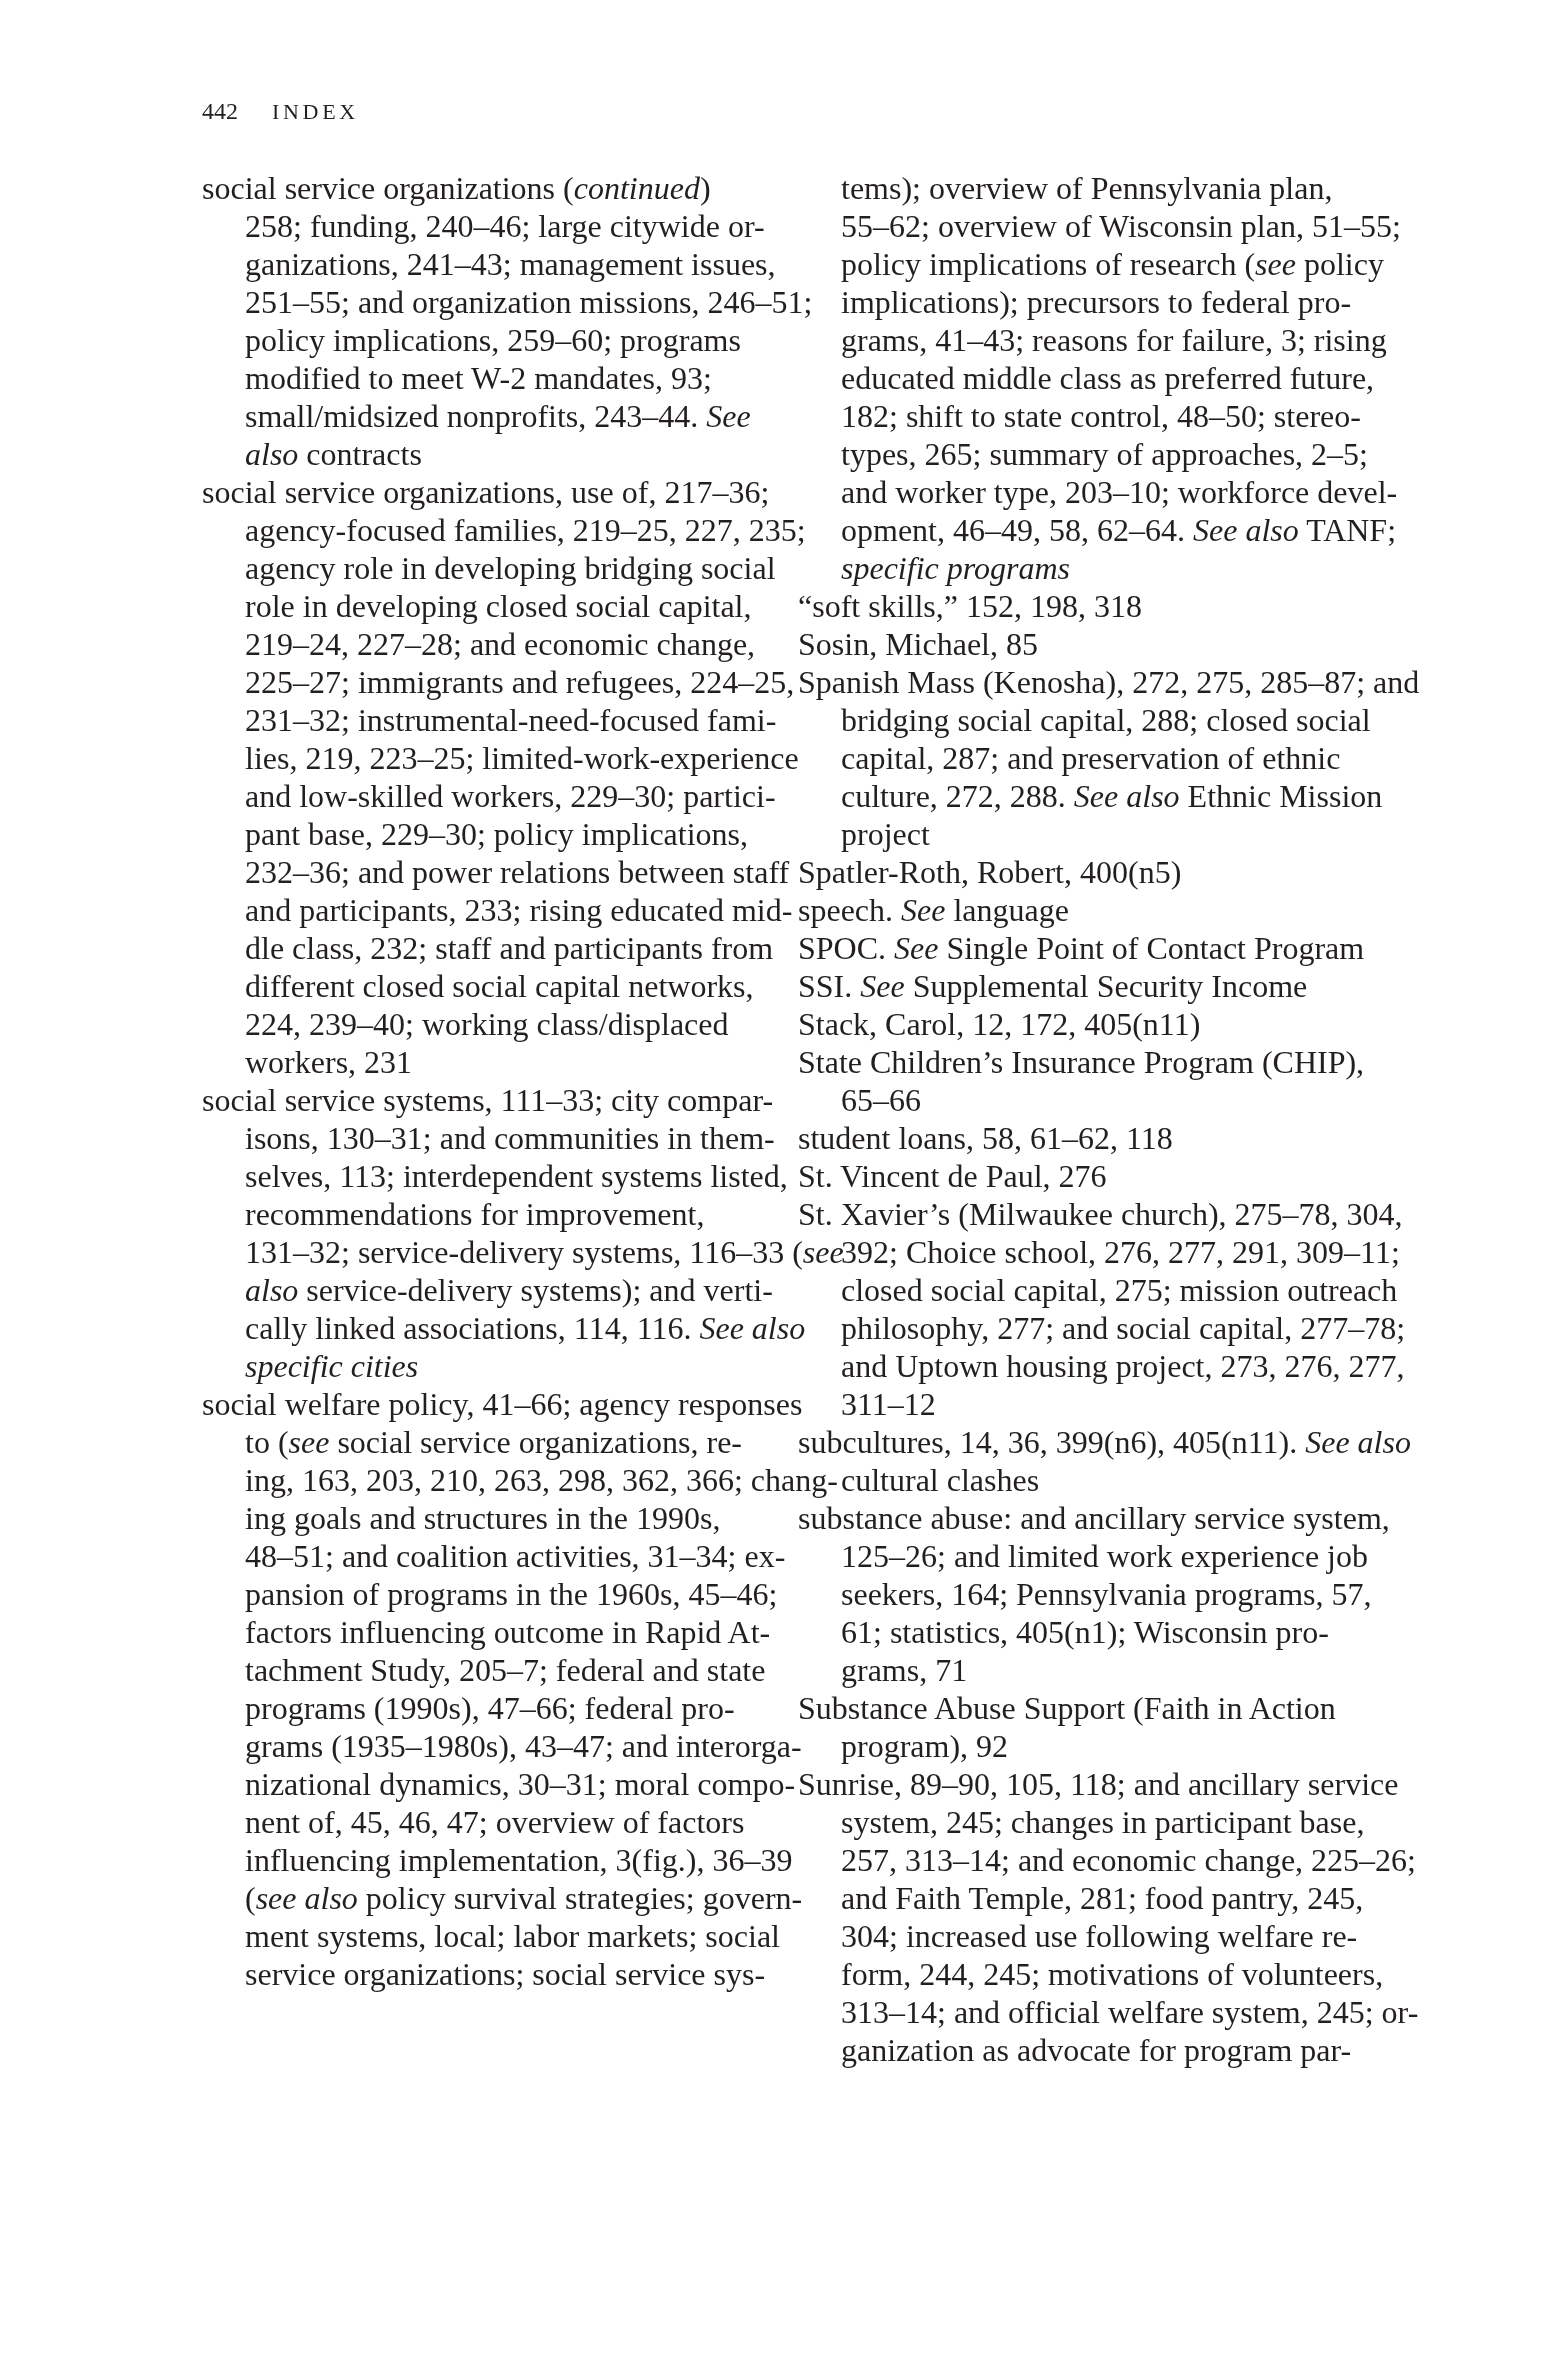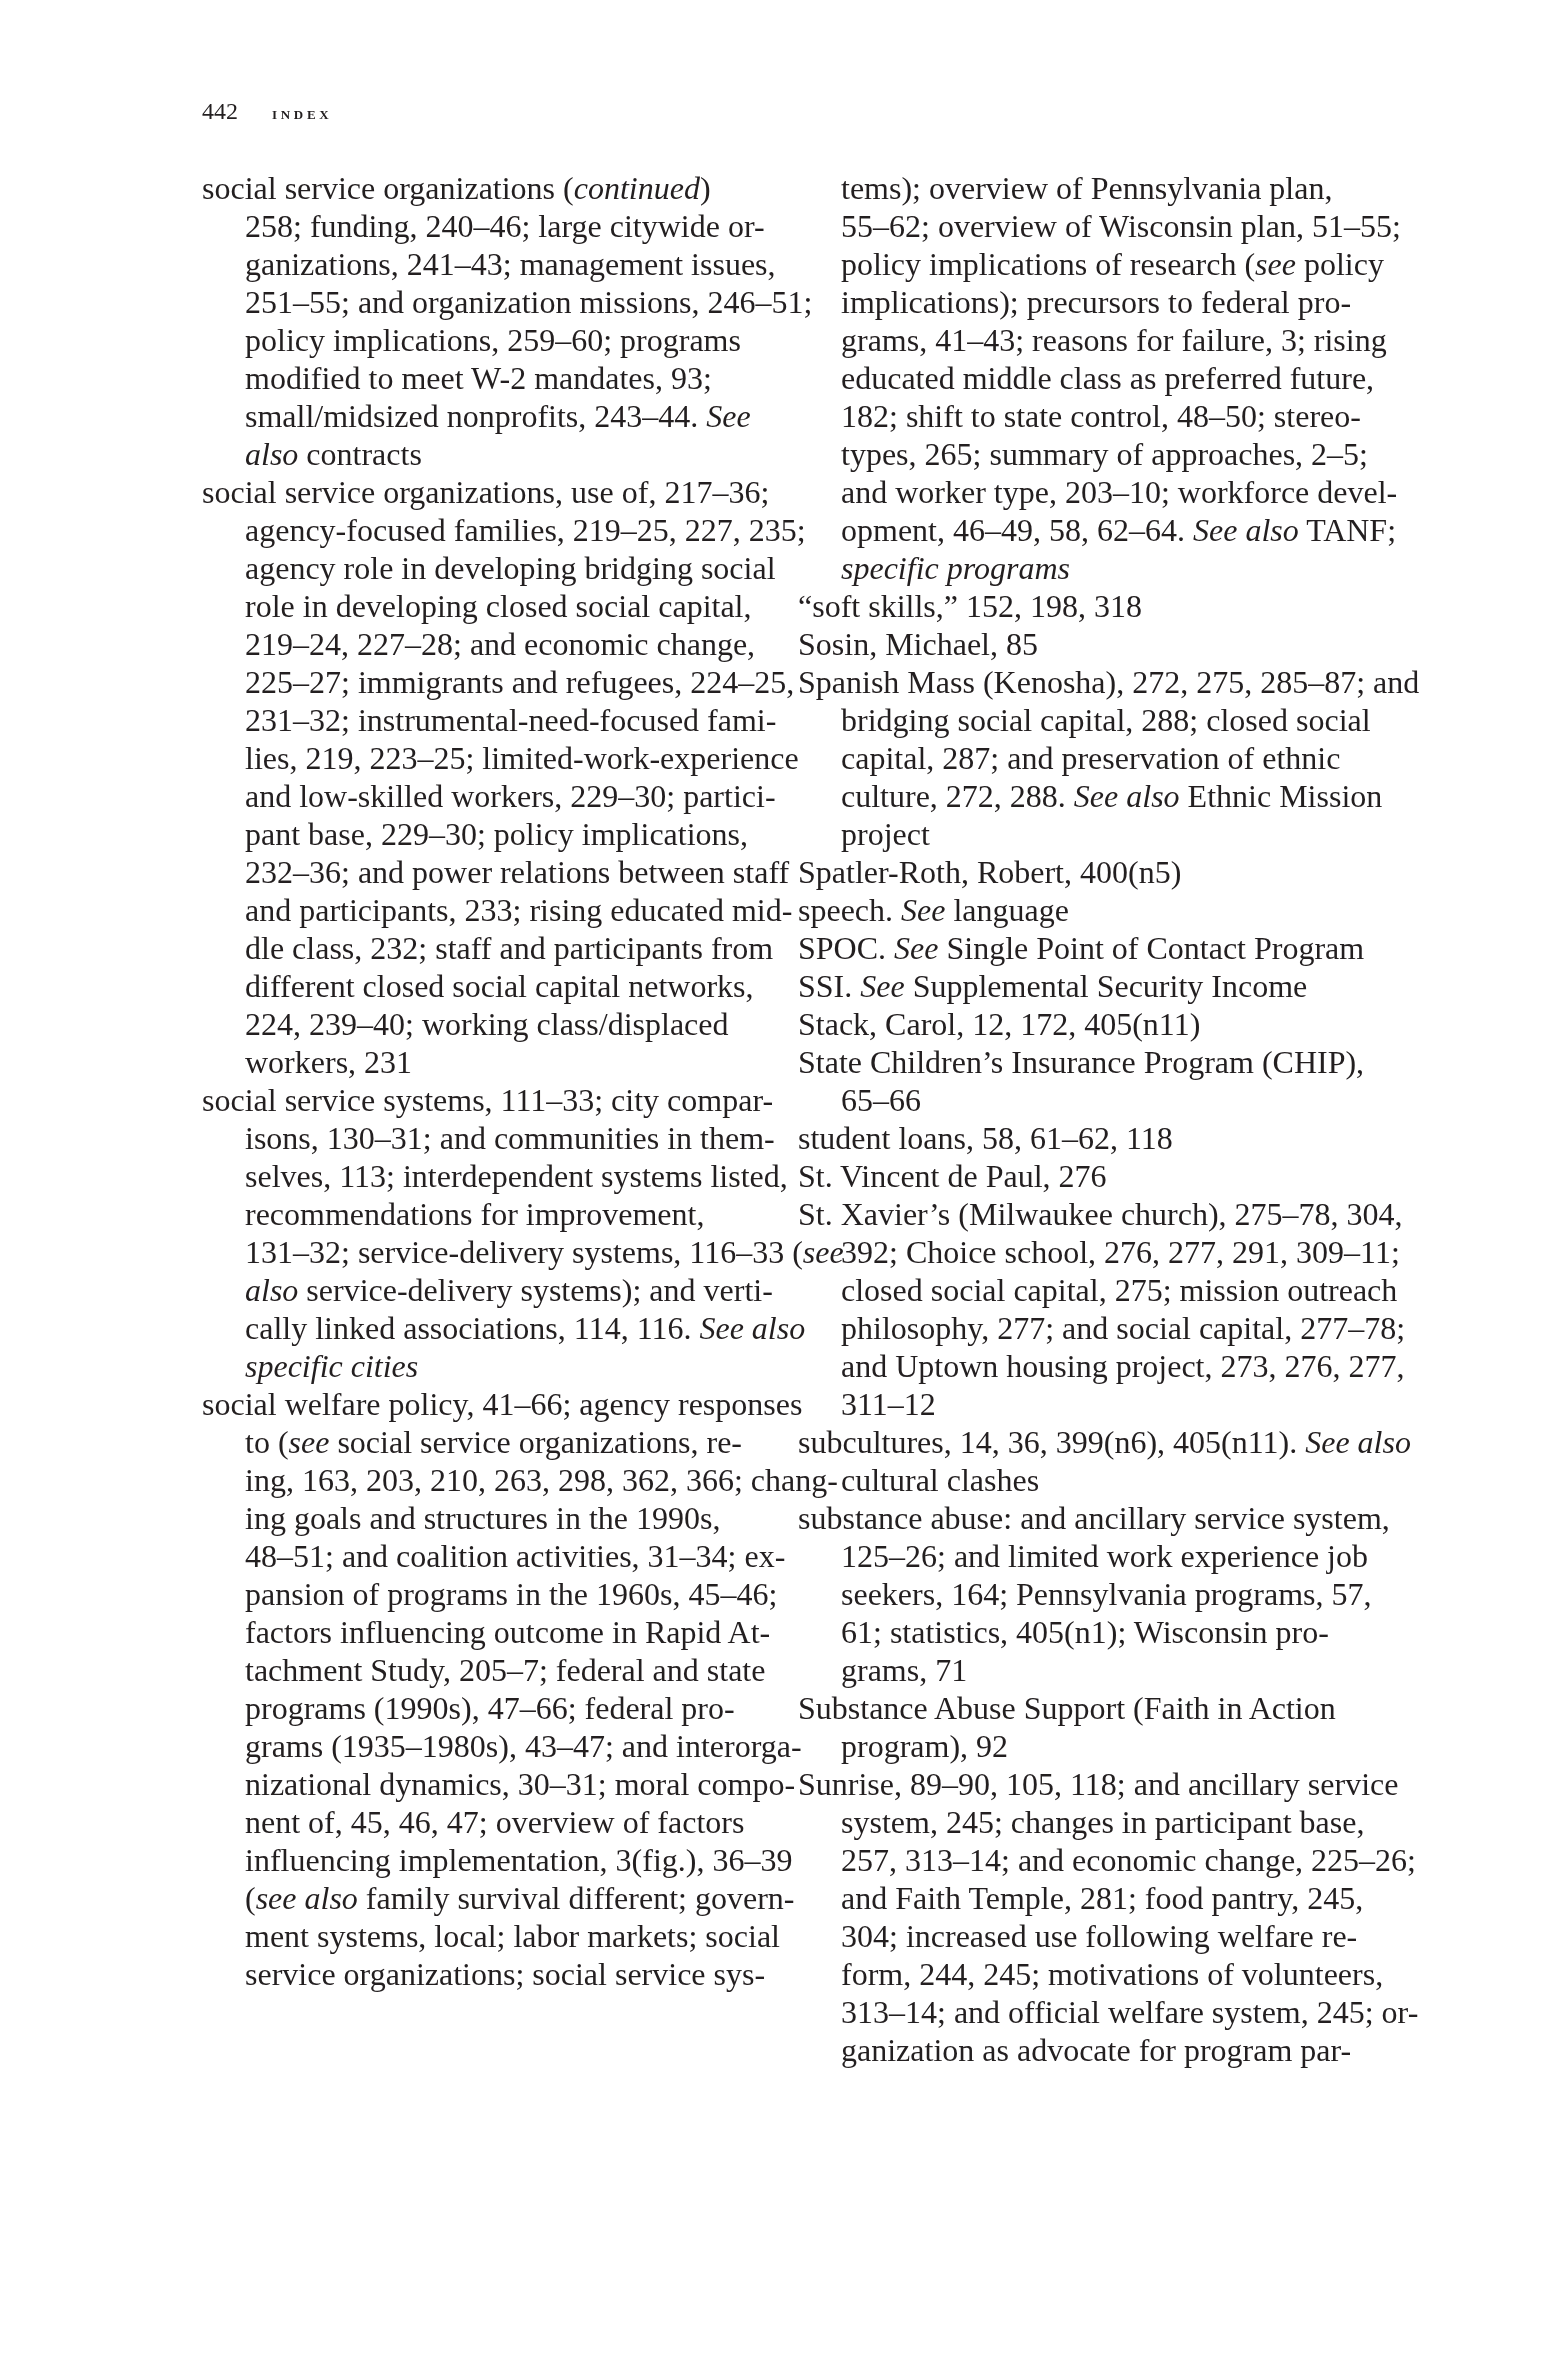--- a/index.html
+++ b/index.html
@@ -1,20 +1,20 @@
 <!DOCTYPE html>
 <html style="font-size:15px"><head>
 <meta charset="utf-8">
 <style>
   html, body { margin: 0; padding: 0; background: #ffffff; }
   body { width: 1561px; height: 2357px; position: relative; overflow: hidden;
          font-family: "Liberation Serif", "DejaVu Serif", serif; color: #231f20; }
   .running-head { position: absolute; left: 202px; top: 93px; font-size: 24px; line-height: 37px; white-space: nowrap; }
   .running-head .folio { display: inline-block; margin-right: 28px; }
-  .running-head .section { letter-spacing: 3.7px; font-size: 13px; font-weight: bold; }
+  .running-head .section { letter-spacing: 3.7px; font-size: 22px; }
   .col { position: absolute; top: 169px; width: 553px; font-size: 32px; line-height: 38px; }
   .col-left { left: 202px; }
   .col-right { left: 798px; }
   .line { display: block; white-space: nowrap; }
   .line.sub { padding-left: 43px; }
   .col .line:first-child { }
   em, i { font-style: italic; }
 </style>
 </head>
 <body>
@@ -70,21 +70,21 @@
       <span class="line sub"><span>ing goals and structures in the 1990s,</span></span>
       <span class="line sub"><span>48–51; and coalition activities, 31–34; ex-</span></span>
       <span class="line sub"><span>pansion of programs in the 1960s, 45–46;</span></span>
       <span class="line sub"><span>factors influencing outcome in Rapid At-</span></span>
       <span class="line sub"><span>tachment Study, 205–7; federal and state</span></span>
       <span class="line sub"><span>programs (1990s), 47–66; federal pro-</span></span>
       <span class="line sub"><span>grams (1935–1980s), 43–47; and interorga-</span></span>
       <span class="line sub"><span>nizational dynamics, 30–31; moral compo-</span></span>
       <span class="line sub"><span>nent of, 45, 46, 47; overview of factors</span></span>
       <span class="line sub"><span>influencing implementation, 3(fig.), 36–39</span></span>
-      <span class="line sub"><span>(</span><em>see also</em><span> family survival different; govern-</span></span>
+      <span class="line sub"><span>(</span><em>see also</em><span> policy survival strategies; govern-</span></span>
       <span class="line sub"><span>ment systems, local; labor markets; social</span></span>
       <span class="line sub"><span>service organizations; social service sys-</span></span>
     </div>
   </div>
 <div class="col col-right">
     <div>
       <span class="line sub"><span>tems); overview of Pennsylvania plan,</span></span>
       <span class="line sub"><span>55–62; overview of Wisconsin plan, 51–55;</span></span>
       <span class="line sub"><span>policy implications of research (</span><em>see</em><span> policy</span></span>
       <span class="line sub"><span>implications); precursors to federal pro-</span></span>

